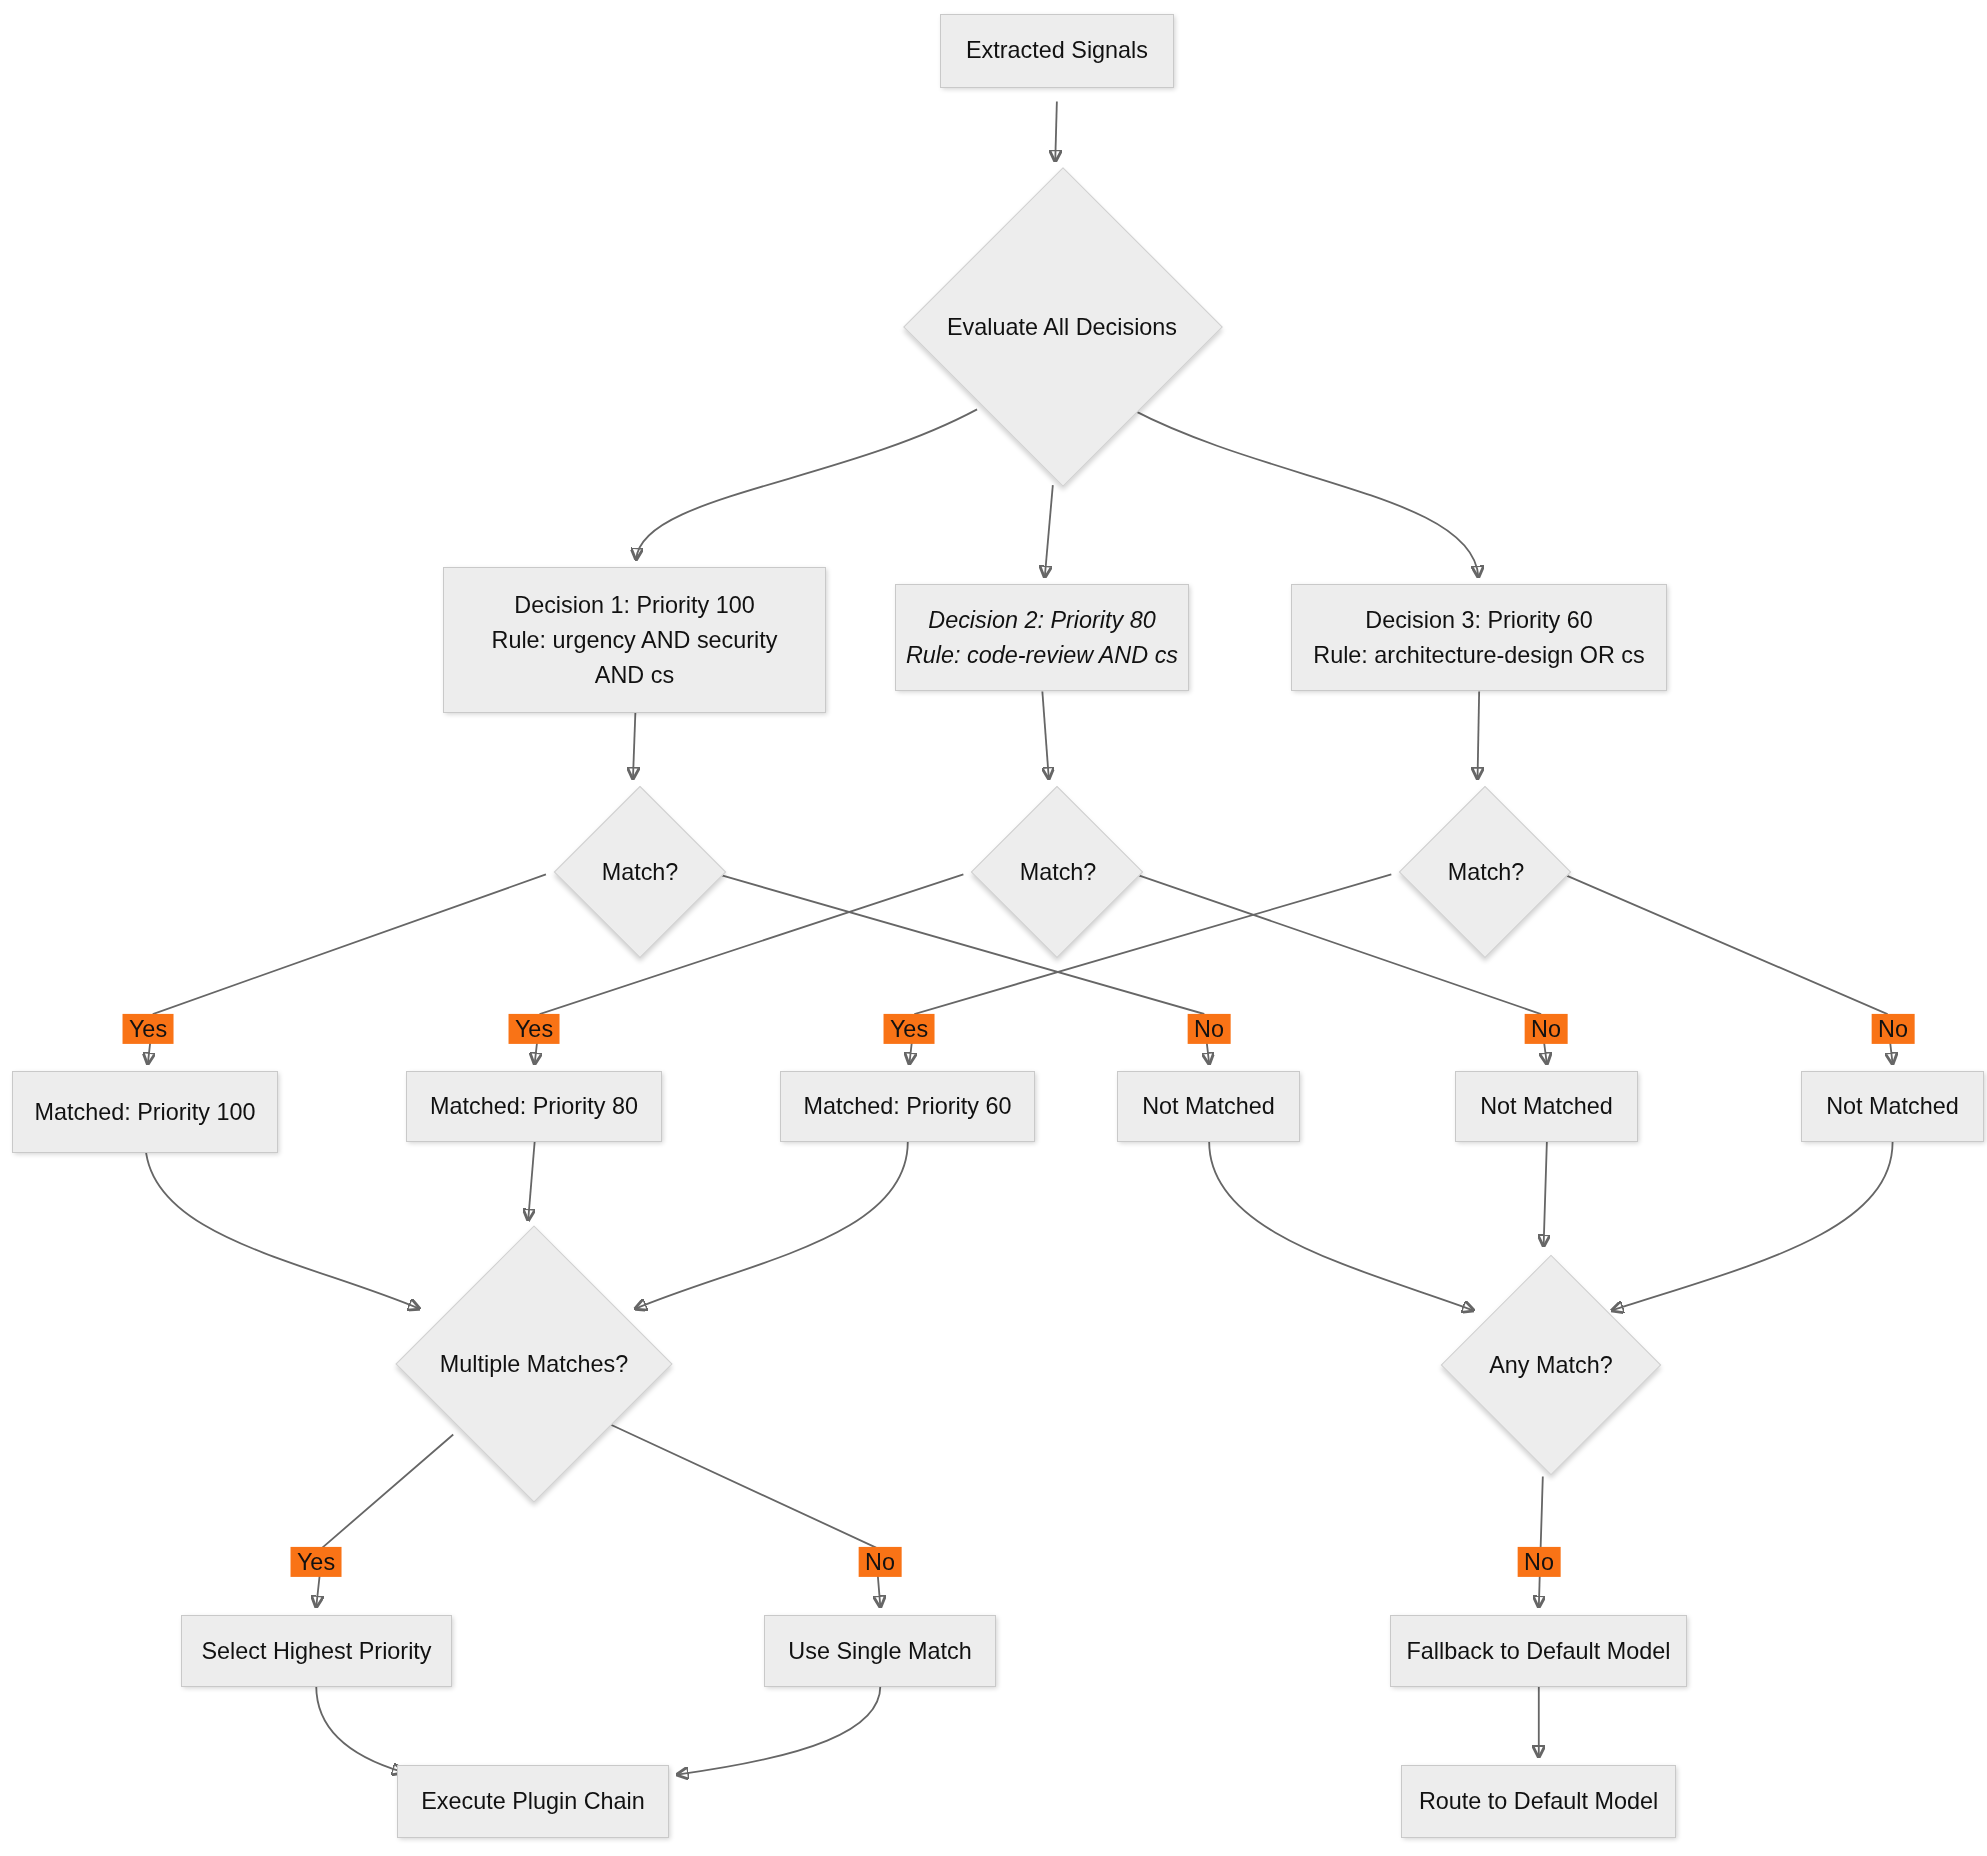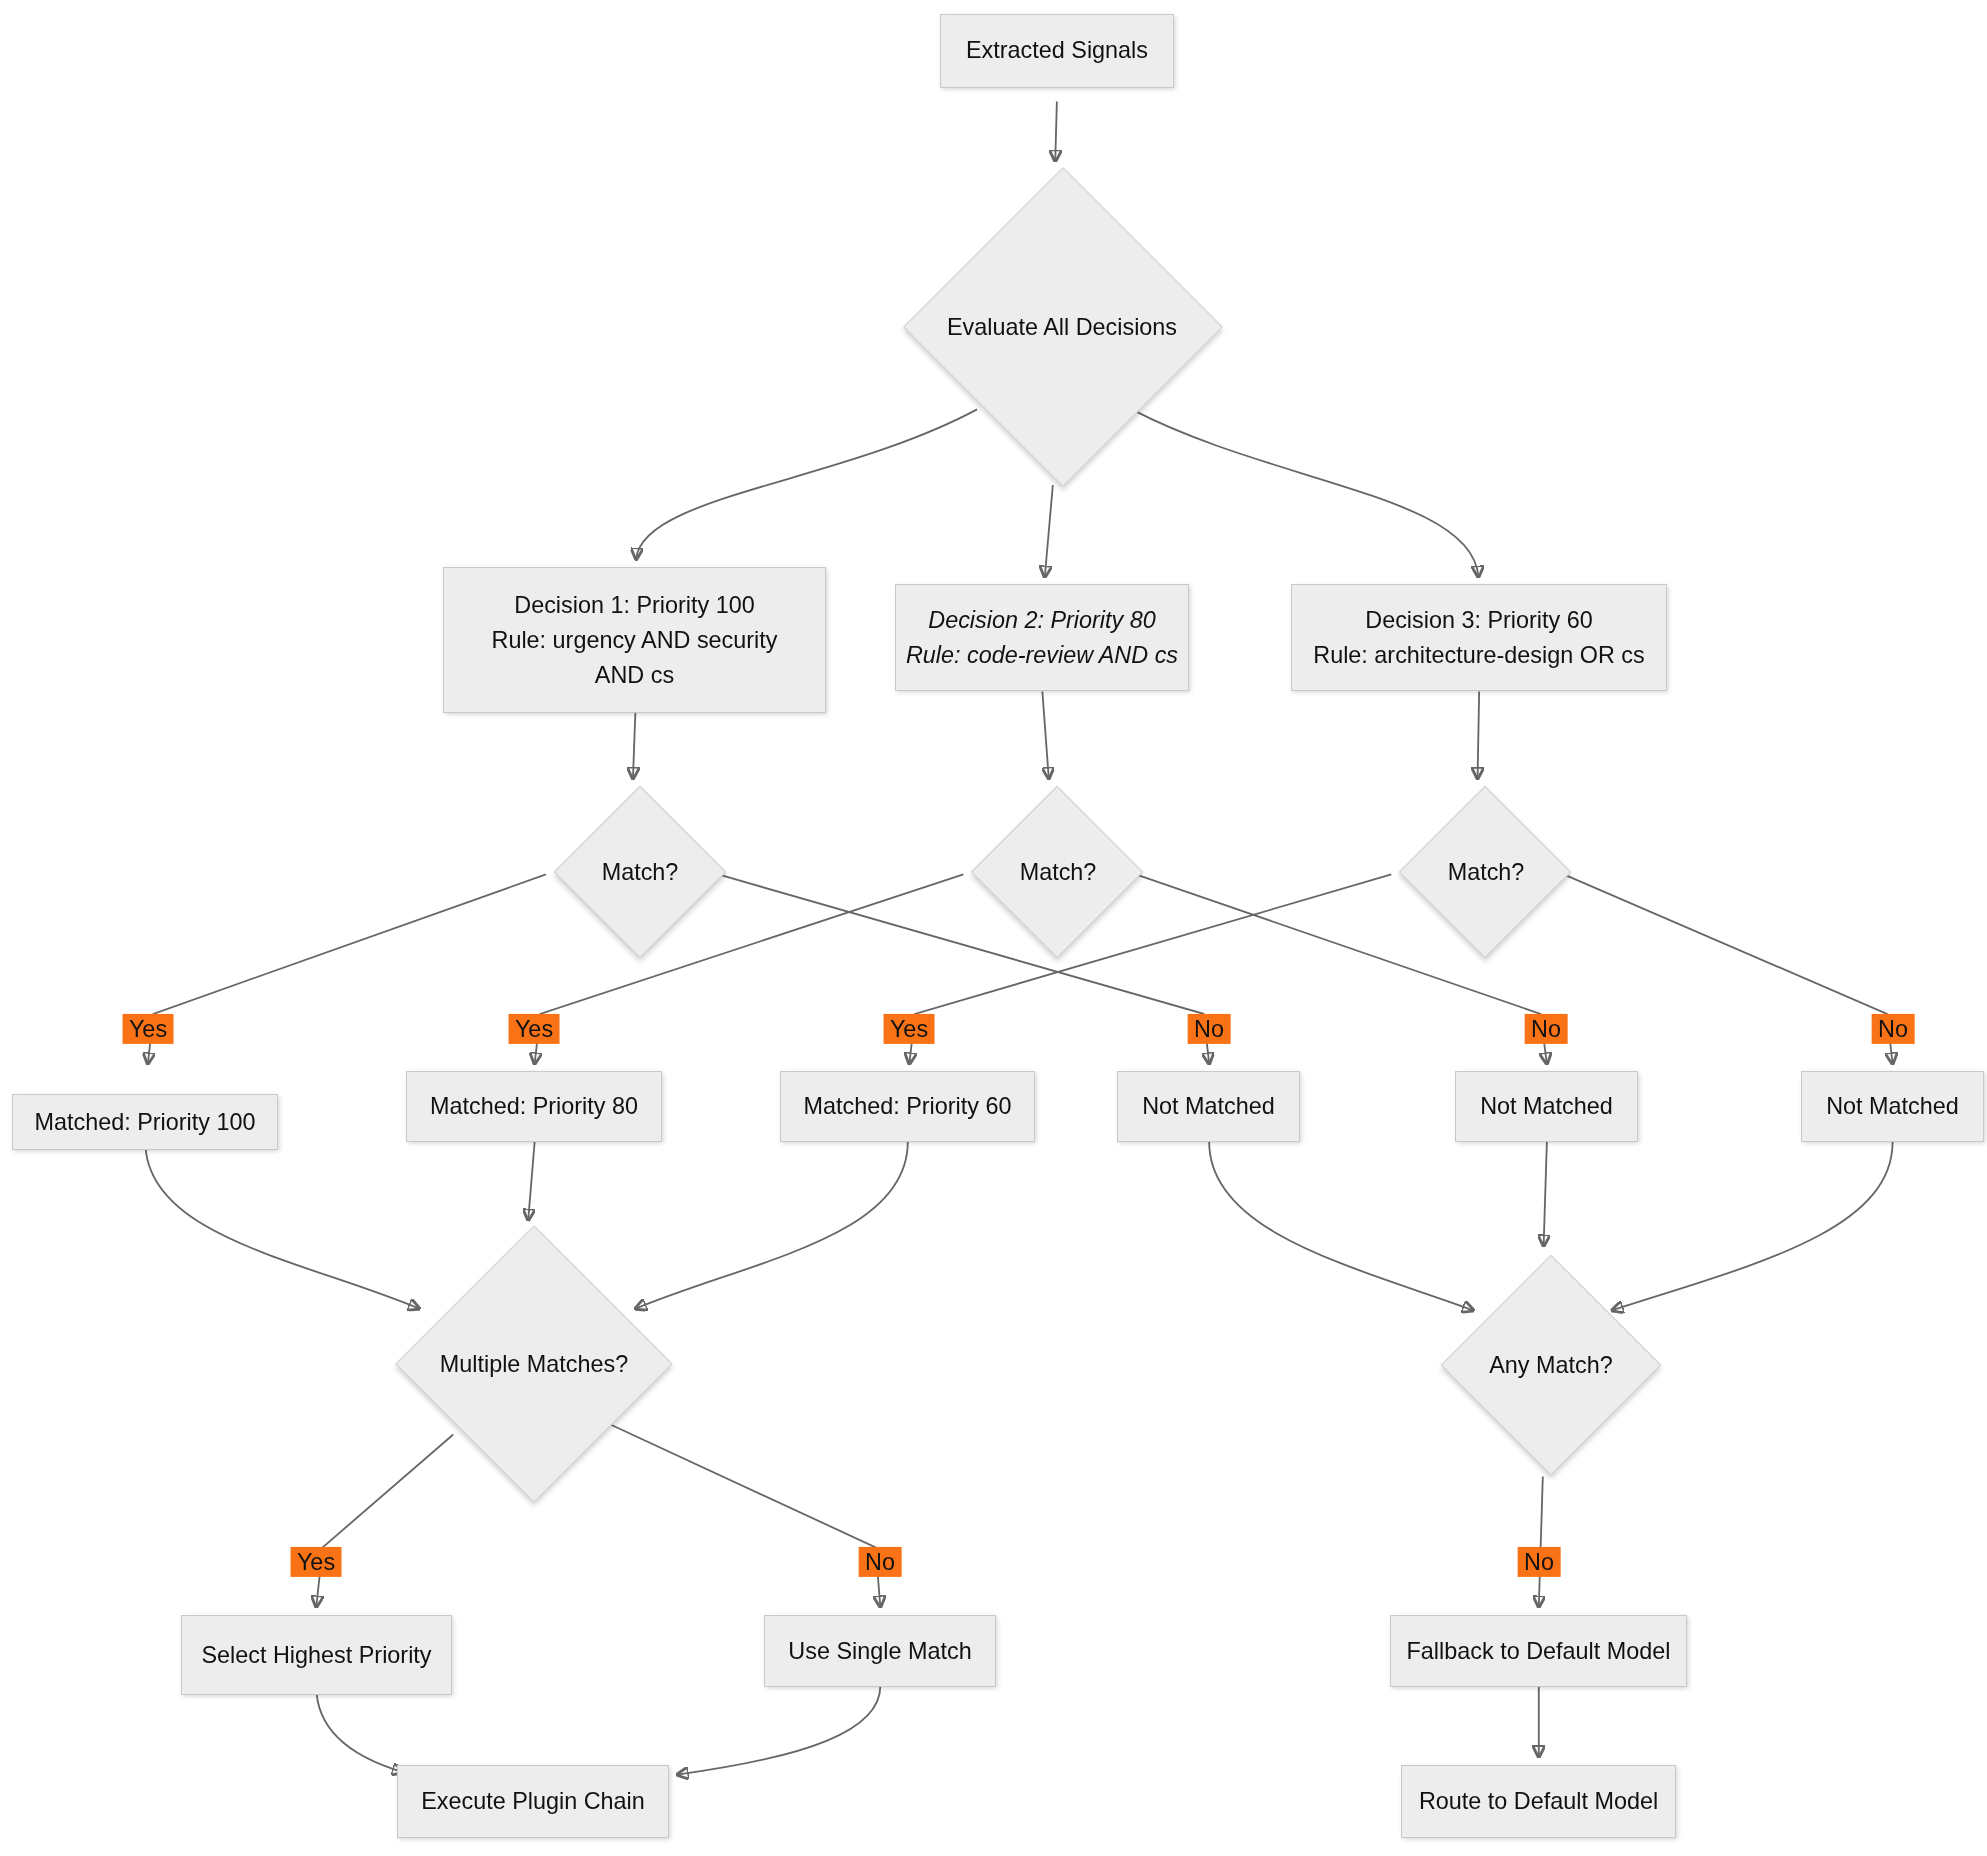--- a/index.html
+++ b/index.html
@@ -116,40 +116,40 @@
     </span>
   </div>
 
   <div class="node" style="left:1291px; top:584px; width:376px; height:107px;">
     <span class="lines">
       <span>Decision 3: Priority 60</span>
       <span>Rule: architecture-design OR cs</span>
     </span>
   </div>
 
-  <div class="node" style="left:12px; top:1071px; width:266px; height:56px;margin-top:23px;">
+  <div class="node" style="left:12px; top:1071px; width:266px; height:82px;">
     <span>Matched: Priority 100</span>
   </div>
   <div class="node" style="left:406px; top:1071px; width:256px; height:71px;">
     <span>Matched: Priority 80</span>
   </div>
   <div class="node" style="left:780px; top:1071px; width:255px; height:71px;">
     <span>Matched: Priority 60</span>
   </div>
   <div class="node" style="left:1117px; top:1071px; width:183px; height:71px;">
     <span>Not Matched</span>
   </div>
   <div class="node" style="left:1455px; top:1071px; width:183px; height:71px;">
     <span>Not Matched</span>
   </div>
   <div class="node" style="left:1801px; top:1071px; width:183px; height:71px;">
     <span>Not Matched</span>
   </div>
 
-  <div class="node" style="left:181px; top:1615px; width:271px; height:80px;">
+  <div class="node" style="left:181px; top:1615px; width:271px; height:72px;">
     <span>Select Highest Priority</span>
   </div>
   <div class="node" style="left:764px; top:1615px; width:232px; height:72px;">
     <span>Use Single Match</span>
   </div>
   <div class="node" style="left:1390px; top:1615px; width:297px; height:72px;">
     <span>Fallback to Default Model</span>
   </div>
   <div class="node" style="left:397px; top:1765px; width:272px; height:73px;">
     <span>Execute Plugin Chain</span>

